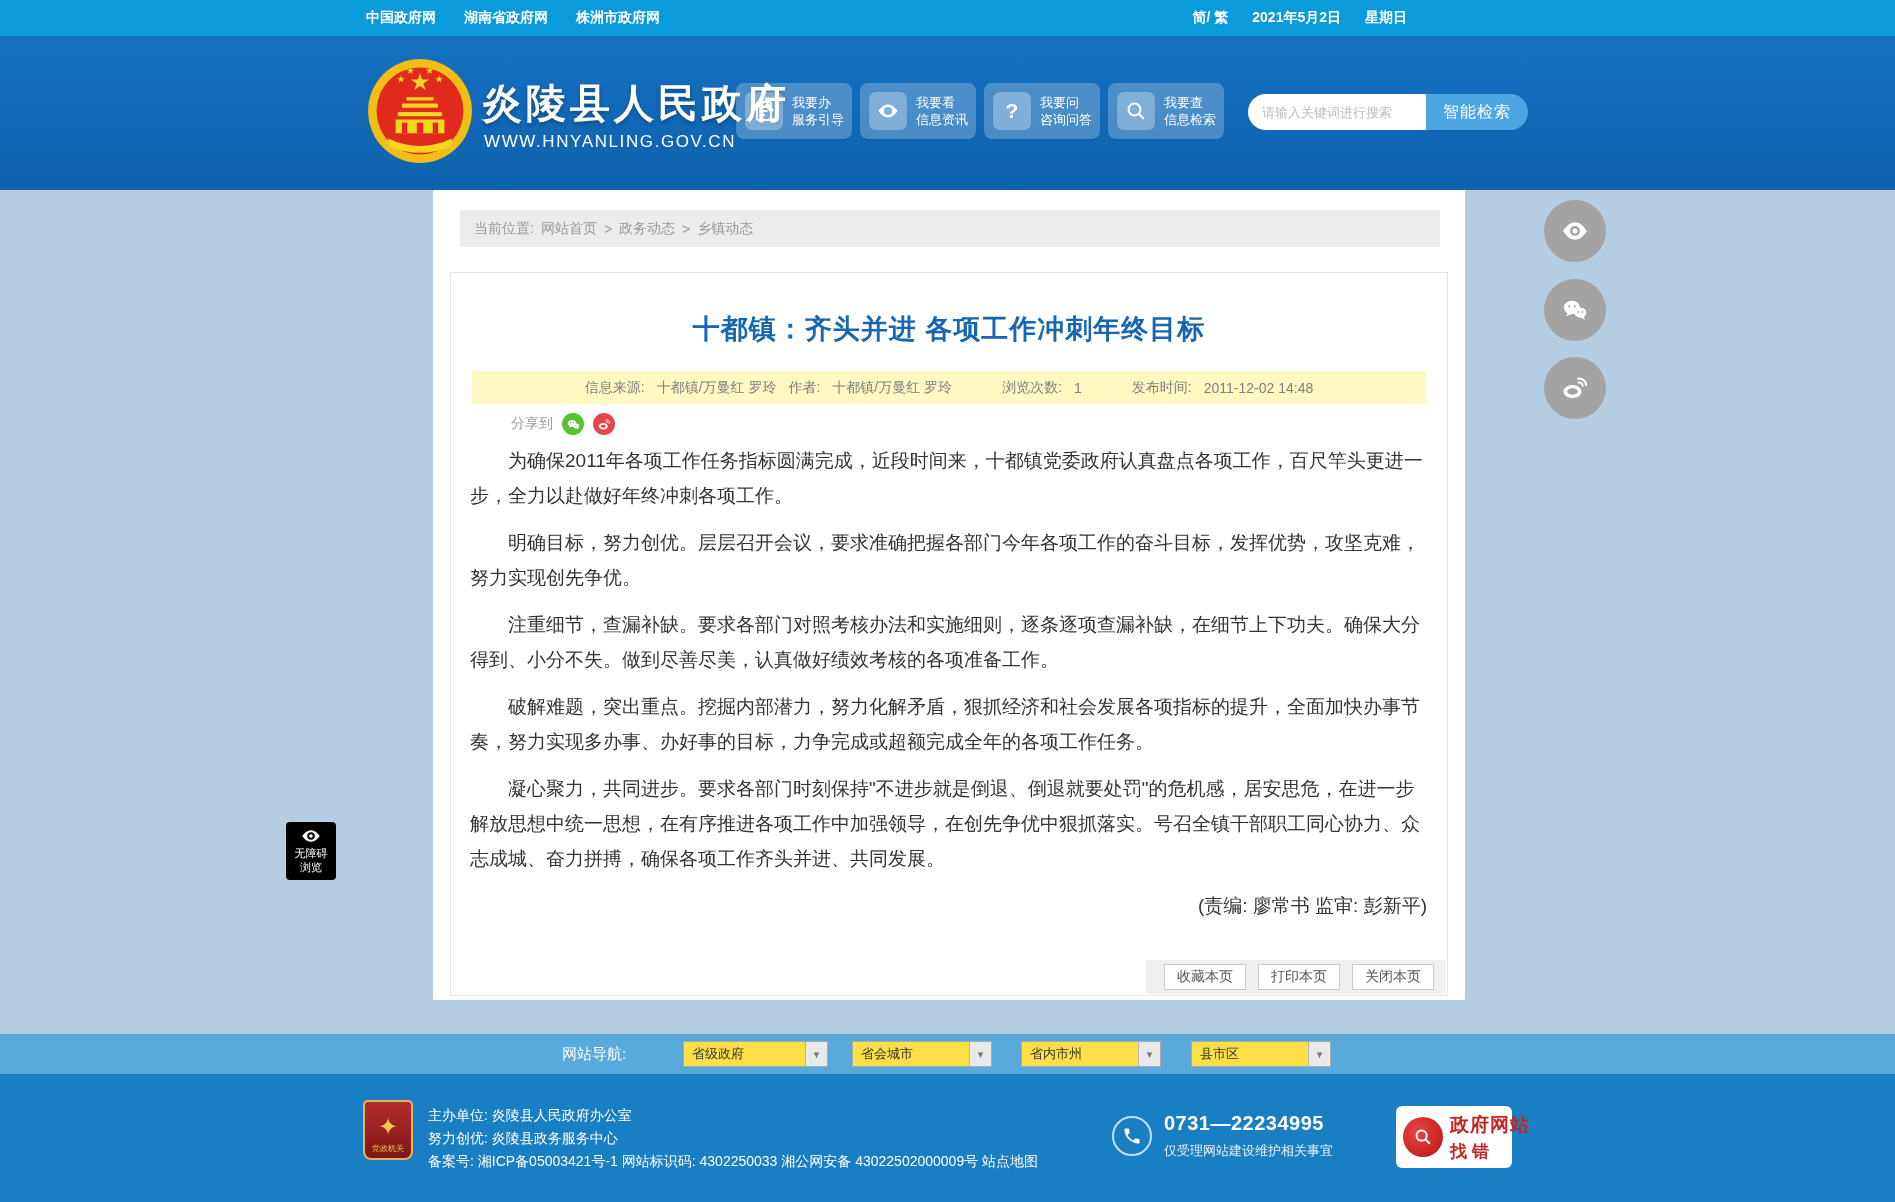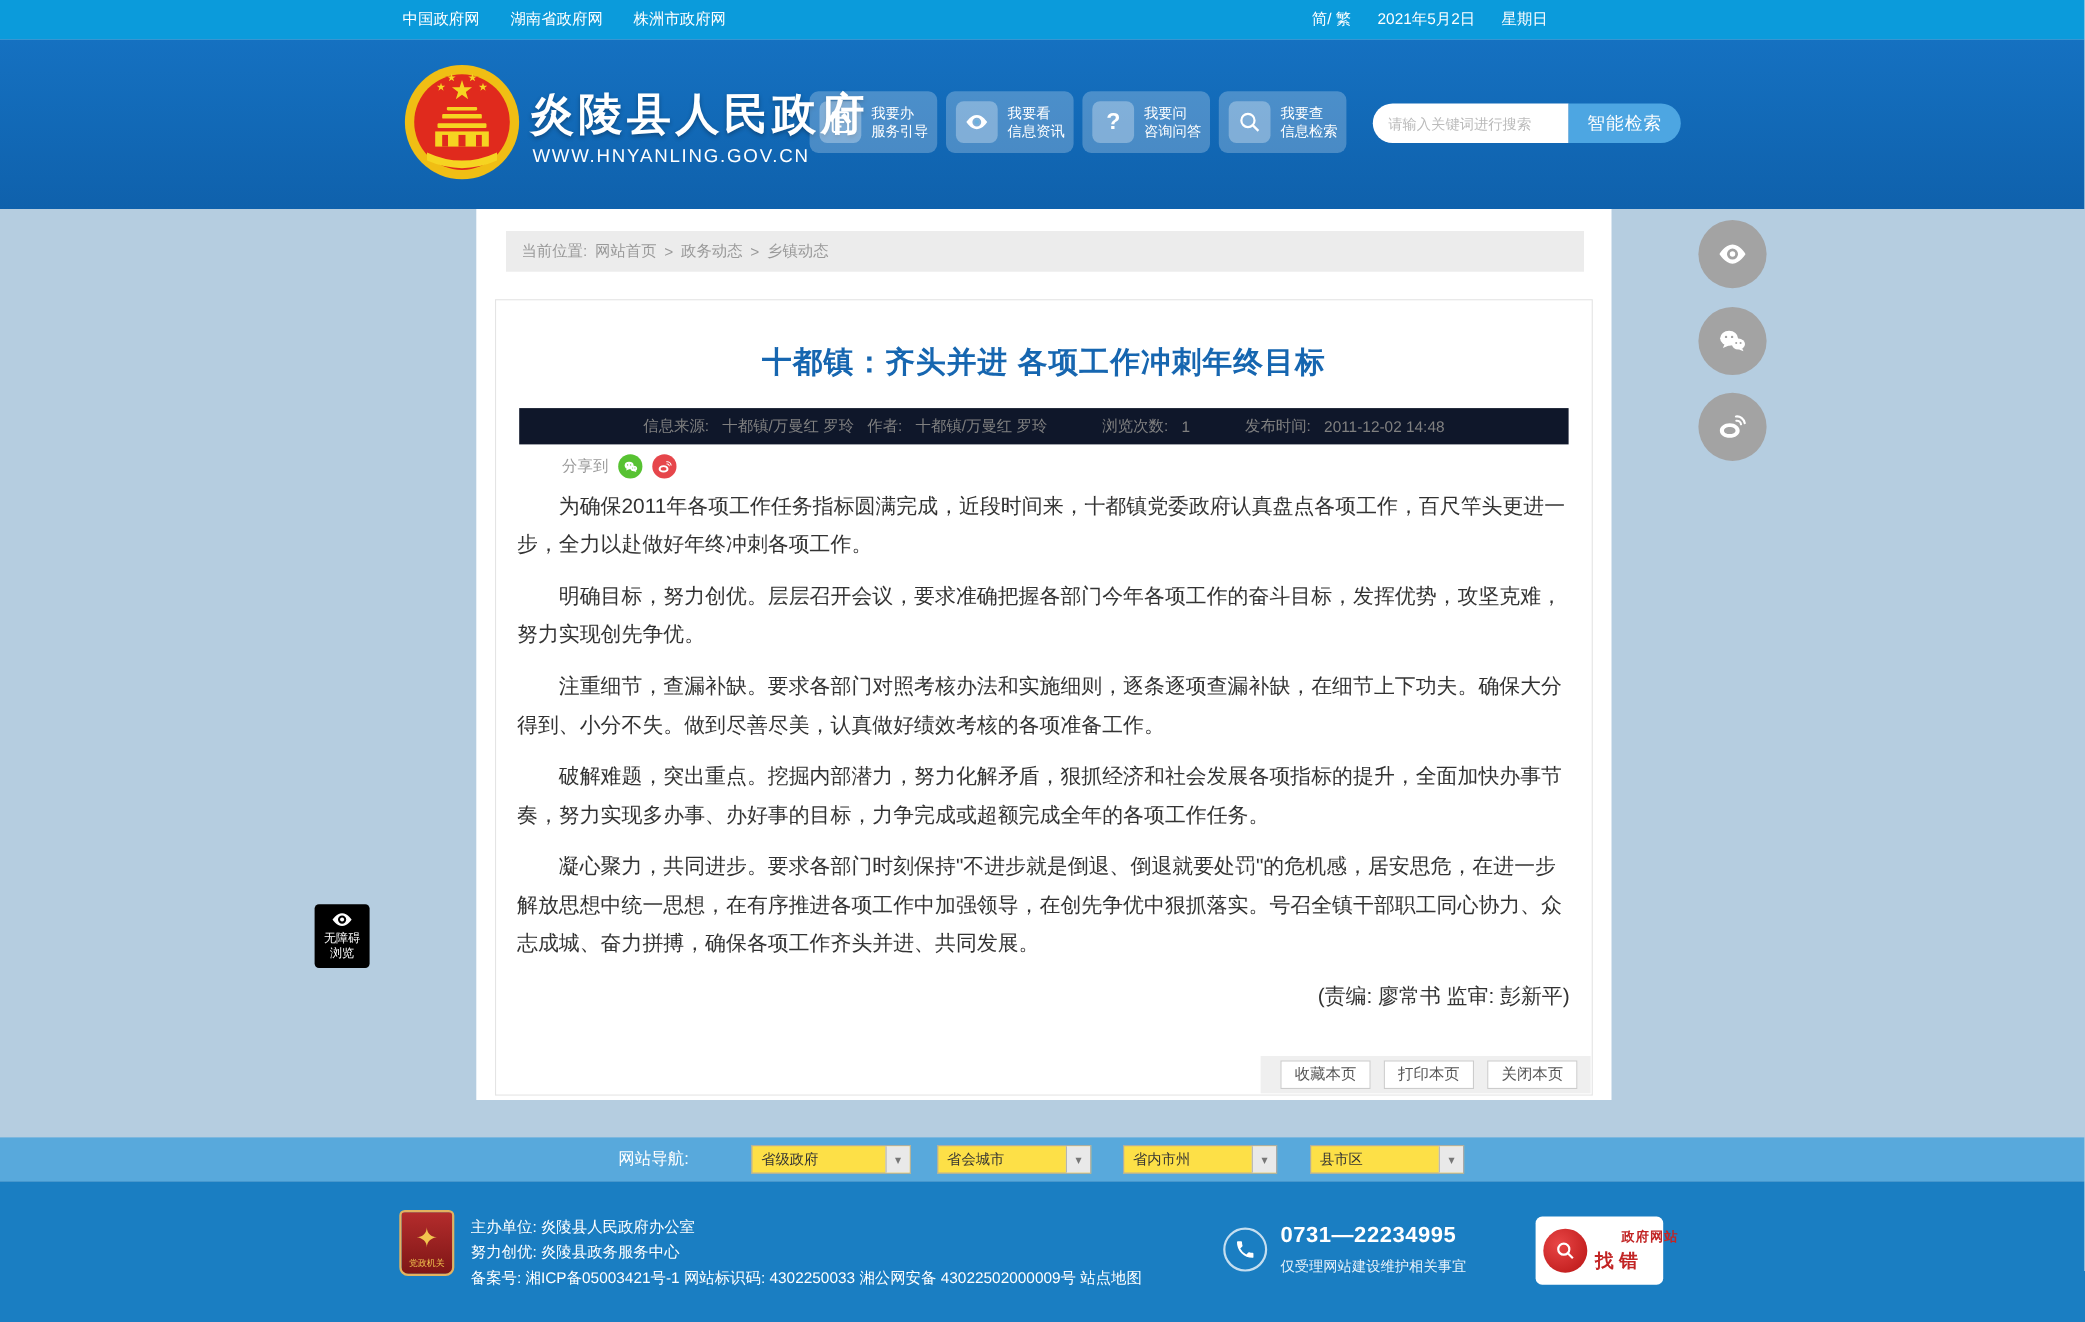--- a/index.html
+++ b/index.html
@@ -4,21 +4,21 @@
 <style>
   html,body{margin:0;padding:0;}
   body{
     width:1895px;height:1202px;position:relative;overflow:hidden;
     background:#b5cde0;
     font-family:"Liberation Sans","DejaVu Sans",sans-serif;
     -webkit-font-smoothing:antialiased;
   }
   
   .topbar{position:absolute;top:0;left:0;width:100%;height:36px;background:#0b9bdb;}
-  .topbar-inner{position:absolute;left:366px;right:488px;top:0;height:36px;display:flex;align-items:center;justify-content:space-between;}
+  .topbar-inner{position:absolute;left:366px;right:488px;top:0;height:36px;display:flex;align-items:center;justify-content:space-between;font-weight:bold;}
   .top-links{display:flex;gap:28px;}
   .top-link{color:#fff;font-size:14px;cursor:pointer;white-space:nowrap;}
   .top-right{display:flex;gap:24px;color:#fff;font-size:14px;align-items:center;}
   
   .header{position:absolute;top:36px;left:0;width:100%;height:154px;background:linear-gradient(180deg,#1571c1,#0f61ac);}
   .emblem{position:absolute;left:367px;top:22px;width:106px;height:106px;}
   .site-title{position:absolute;left:482px;top:40px;color:#fff;font-size:40px;font-weight:bold;letter-spacing:4px;text-shadow:0 2px 4px rgba(0,0,0,.3);white-space:nowrap;}
   .site-url{position:absolute;left:484px;top:96px;color:#fff;font-size:17px;letter-spacing:1.6px;white-space:nowrap;}
   .svc{position:absolute;top:47px;width:116px;height:56px;background:rgba(255,255,255,.24);border-radius:8px;display:flex;align-items:center;gap:9px;padding-left:9px;box-sizing:border-box;cursor:pointer;}
   .svc-icon{width:38px;height:38px;background:rgba(255,255,255,.30);border-radius:7px;display:flex;align-items:center;justify-content:center;flex:none;}
@@ -28,21 +28,21 @@
   .search{position:absolute;left:1248px;top:58px;height:36px;display:flex;}
   .search input{width:150px;height:36px;border:none;outline:none;border-radius:18px 0 0 18px;padding:0 14px;font-size:13px;color:#666;background:#fff;font-family:inherit;}
   .search input::placeholder{color:#bbb;}
   .search-btn{width:102px;height:36px;border:none;border-radius:0 18px 18px 0;background:#4da6e2;color:#fff;font-size:16px;cursor:pointer;font-family:inherit;letter-spacing:1px;}
   
   .main-card{position:absolute;left:433px;top:190px;width:1032px;height:810px;background:#fff;}
   .breadcrumb{position:absolute;left:27px;top:20px;width:980px;height:37px;background:#ececec;display:flex;align-items:center;padding-left:14px;box-sizing:border-box;font-size:14px;color:#999;gap:7px;}
   .crumb-link{cursor:pointer;}
   .article{position:absolute;left:17px;top:82px;width:998px;height:724px;border:1px solid #e4e4e4;box-sizing:border-box;}
   .art-title{margin:0;padding-top:38px;text-align:center;font-size:27px;font-weight:bold;color:#1666b0;letter-spacing:1px;}
-  .meta{position:absolute;left:21px;top:98px;width:954px;height:33px;background:#0f172a;display:flex;align-items:center;justify-content:center;gap:12px;font-size:14px;color:#808080;white-space:nowrap;}
+  .meta{position:absolute;left:21px;top:98px;width:954px;height:33px;background:#fef9c3;display:flex;align-items:center;justify-content:center;gap:12px;font-size:14px;color:#808080;white-space:nowrap;}
   .meta .gap{width:26px;}
   .share-row{position:absolute;left:60px;top:140px;display:flex;align-items:center;gap:9px;font-size:14px;color:#999;}
   .share-ico{width:22px;height:22px;border-radius:50%;display:flex;align-items:center;justify-content:center;cursor:pointer;}
   .share-ico svg{width:15px;height:15px;}
   .share-wechat{background:#57c232;}
   .share-weibo{background:#e6464b;}
   .body-text{position:absolute;left:19px;top:170px;width:958px;font-size:19px;line-height:35px;color:#333;}
   .body-text p{margin:0 0 12px 0;text-indent:2em;}
   .editor{position:absolute;right:20px;top:620px;font-size:19px;color:#333;}
   .actions{position:absolute;right:1px;bottom:1px;height:34px;width:300px;background:#efefef;display:flex;align-items:center;justify-content:flex-end;gap:12px;padding-right:12px;box-sizing:border-box;}
@@ -62,21 +62,21 @@
   .foot-line{white-space:nowrap;}
   .sitemap-link{cursor:pointer;}
   .phone-circle{position:absolute;left:1112px;top:42px;width:40px;height:40px;border:2px solid rgba(255,255,255,.75);border-radius:50%;box-sizing:border-box;display:flex;align-items:center;justify-content:center;}
   .phone-circle svg{width:20px;height:20px;}
   .phone-number{position:absolute;left:1164px;top:38px;color:#fff;font-size:20px;font-weight:bold;letter-spacing:.5px;white-space:nowrap;}
   .phone-note{position:absolute;left:1164px;top:68px;color:#e8f2fa;font-size:13px;white-space:nowrap;}
   .find-error{position:absolute;left:1396px;top:32px;width:116px;height:62px;background:#fff;border-radius:6px;display:flex;align-items:center;gap:7px;padding-left:7px;box-sizing:border-box;cursor:pointer;}
   .fe-logo{width:40px;height:40px;border-radius:50%;background:radial-gradient(circle at 35% 35%,#e84545,#b81414);display:flex;align-items:center;justify-content:center;flex:none;}
   .fe-logo svg{width:22px;height:22px;}
   .fe-text{display:flex;flex-direction:column;}
-  .fe-line1{color:#c22525;font-size:12px;font-weight:bold;letter-spacing:1px;white-space:nowrap;margin-left:24px;}
+  .fe-line1{color:#c22525;font-size:19px;font-weight:bold;letter-spacing:1px;white-space:nowrap;}
   .fe-line2{color:#c22525;font-size:17px;font-weight:bold;letter-spacing:5px;white-space:nowrap;margin-top:2px;}
   
   .a11y{position:absolute;left:286px;top:822px;width:50px;height:58px;background:#000000;border-radius:4px;display:flex;flex-direction:column;align-items:center;justify-content:center;color:#fff;cursor:pointer;}
   .a11y svg{width:20px;height:14px;margin-bottom:3px;}
   .a11y-line{font-size:11px;line-height:14px;}
   .float-circle{position:absolute;left:1544px;width:62px;height:62px;border-radius:50%;background:#a3a3a3;display:flex;align-items:center;justify-content:center;cursor:pointer;}
   .float-circle svg{width:30px;height:30px;}
   .fc-1{top:200px;}
   .fc-2{top:279px;}
   .fc-3{top:357px;}

